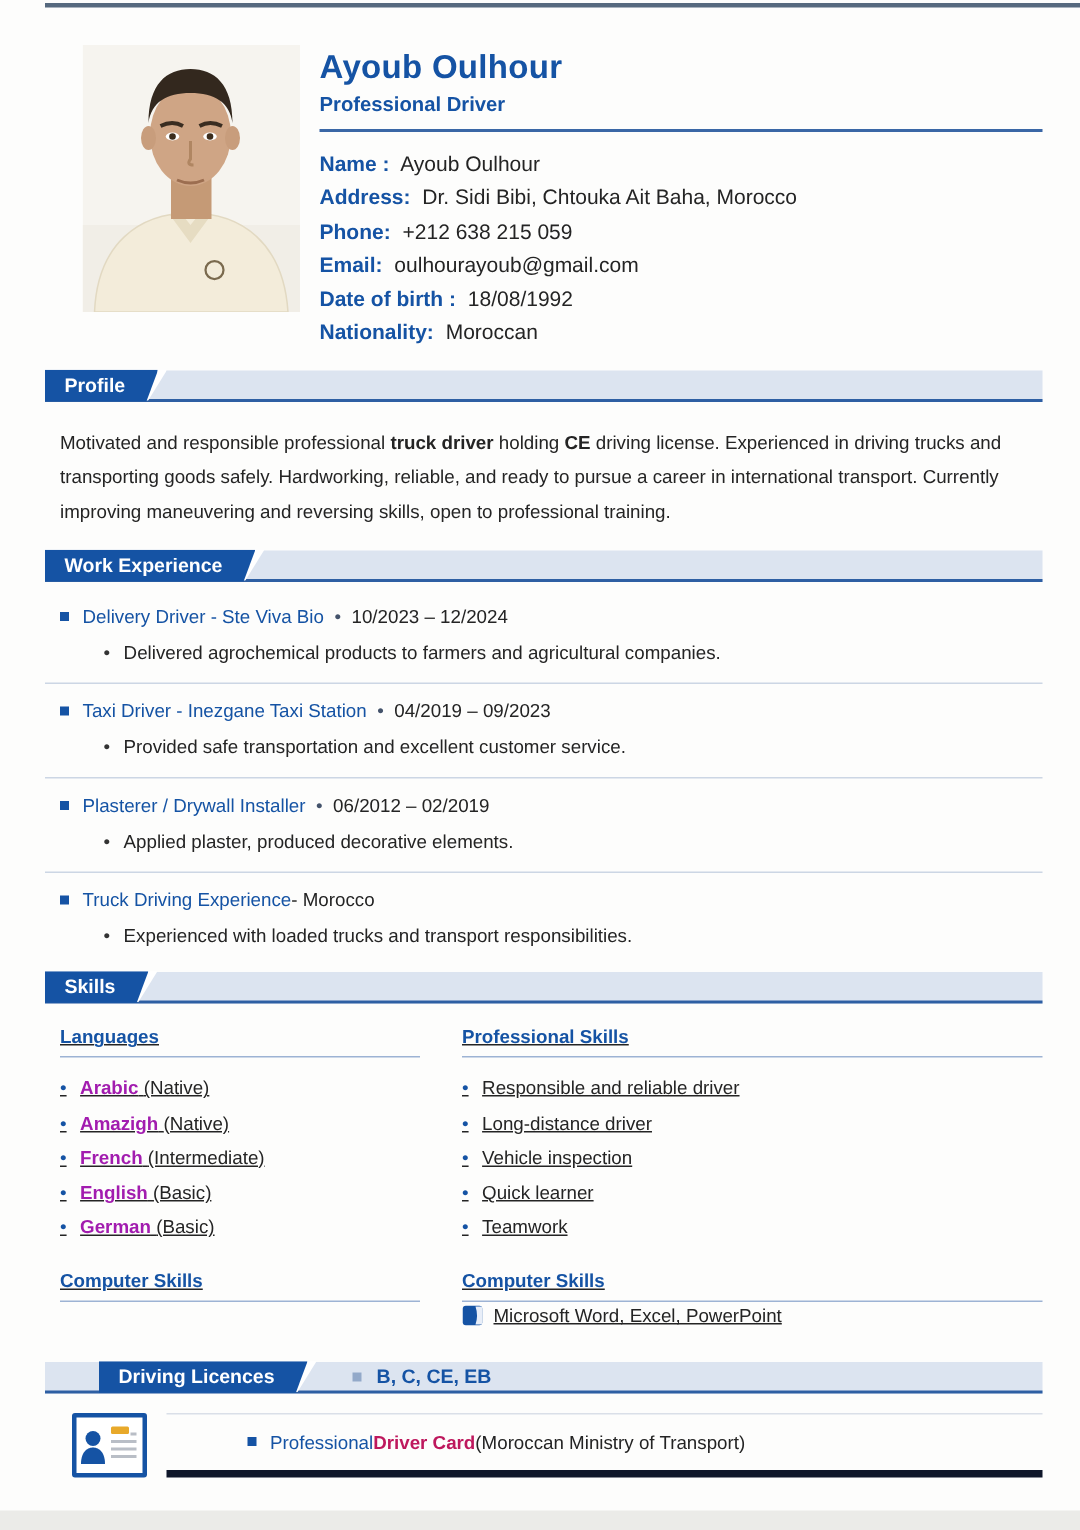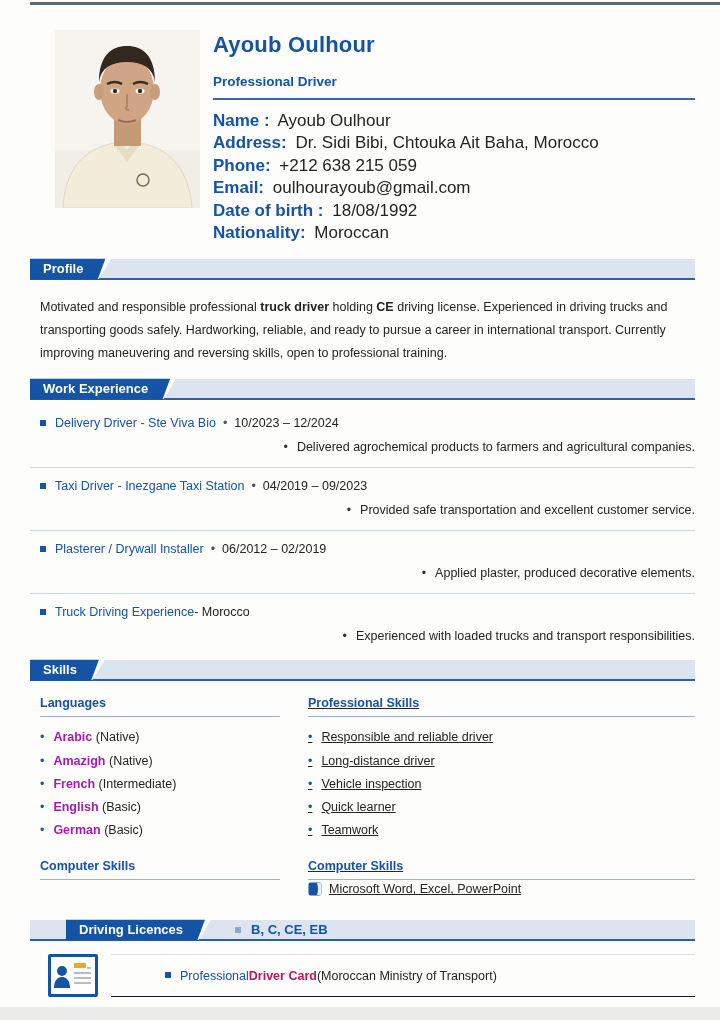--- a/index.html
+++ b/index.html
@@ -8,24 +8,24 @@
   .page { position:relative; width:720px; height:1020px; background:#fdfdfc; overflow:hidden; color:#242424; }
 
   .top-line { position:absolute; top:2px; left:30px; right:0; height:3px; background:#56697e; }
   .bottom-band { position:absolute; left:0; right:0; bottom:0; height:13px; background:#ebebe8; }
 
   
   .header { display:flex; padding:30px 25px 0 55px; }
   .photo { width:145px; height:178px; flex:none; overflow:hidden; }
   .header-right { flex:1; margin-left:13px; padding-top:2px; }
   .name { font-size:22px; font-weight:bold; color:#1553a4; letter-spacing:.2px; }
-  .job-title { font-size:13.5px; font-weight:bold; color:#1553a4; margin-top:16px; }
+  .job-title { font-size:13.5px; font-weight:bold; color:#1553a4; margin-top:4px; }
   .header-divider { height:2px; background:#3a67a6; margin-top:9px; }
   .contact { margin-top:10px; }
-  .contact-line { font-size:17px; line-height:22.4px; color:#242424; }
+  .contact-line { font-size:14px; line-height:22.4px; color:#242424; }
   .contact-label { color:#1553a4; font-weight:bold; margin-right:4px; }
 
   
   .sec-bar { position:relative; height:21px; margin:0 25px 0 30px; background:#dce4f0;
              border-bottom:2px solid #2e5fa3; display:flex; align-items:center; }
   .sec-tab-outer { height:21px; background:#ffffff; padding-right:6px;
              clip-path:polygon(0 0,100% 0,calc(100% - 13px) 100%,0 100%); flex:none; }
   .sec-tab { height:35px; background:#1553a4; color:#ffffff; font-weight:bold; font-size:13px;
              line-height:21px; padding:0 22px 0 13px;
              clip-path:polygon(0 0,100% 0,calc(100% - 13px) 100%,0 100%); }
@@ -38,42 +38,42 @@
 
   
   .work-list { margin:5px 25px 0 30px; }
   .work-entry { padding:11px 0 13px 10px; border-bottom:1px solid #ccd6e4; }
   .work-entry:last-child { border-bottom:none; }
   .work-title-row { font-size:12.5px; display:flex; align-items:baseline; }
   .sq { width:6px; height:6px; background:#1553a4; display:inline-block; margin:0 9px 1px 0; flex:none; align-self:center; }
   .work-title { color:#1553a4; font-weight:normal; }
   .work-sep { color:#44536b; margin:0 7px; }
   .work-meta { color:#242424; }
-  .work-detail { margin-top:10px; padding-left:29px; font-size:12.5px; color:#242424;text-align:right; }
+  .work-detail { margin-top:10px; padding-left:29px; font-size:12.5px; color:#242424; }
   .work-detail::before { content:"•"; color:#333333; margin-right:9px; }
 
   
   .skills-cols { display:flex; margin:15px 25px 0 40px; }
-  .col-left { width:240px; margin-right:28px; flex:none; }
+  .col-left { width:240px; margin-right:28px; flex:none;text-decoration:underline; }
   .col-right { flex:1;text-decoration:underline; }
   .col-heading { color:#1553a4; font-weight:bold; font-size:12.5px; border-bottom:1.5px solid #9db3d4; padding-bottom:6px; }
   .skill-list { margin-top:9px; }
   .skill-item { font-size:12.5px; line-height:23.2px; color:#242424; }
   .skill-item::before { content:"•"; color:#1553a4; margin-right:9px; }
   .lang-name { color:#a21caf; font-weight:bold; }
   .computer-heading { margin-top:17px; }
   .word-row { margin-top:2px; font-size:12.5px; color:#242424; display:flex; align-items:center; }
   .word-icon { flex:none; margin-right:7px; display:inline-flex; }
 
   
   .lic-bar { margin-top:24px;padding-left:36px; }
   .card-row { display:flex; align-items:center; margin:13px 25px 0 48px; }
   .card-icon { width:50px; height:43px; border:3px solid #1553a4; border-radius:2px; background:#ffffff;
                flex:none; display:flex; align-items:center; justify-content:center; }
-  .card-line { flex:1; margin-left:13px; height:43px; border-top:1px solid #dadfe8; border-bottom:1px solid #0f172a;
+  .card-line { flex:1; margin-left:13px; height:43px; border-top:1px solid #dadfe8; border-bottom:5px solid #0f172a;
                display:flex; align-items:center; padding-left:54px; font-size:12.5px; color:#242424; }
   .lic-plain { color:#1553a4; }
   .lic-bold { color:#be185d; font-weight:bold; }
 </style>
 </head>
 <body>
 
 <div class="page">
   <div class="top-line"></div>
 

